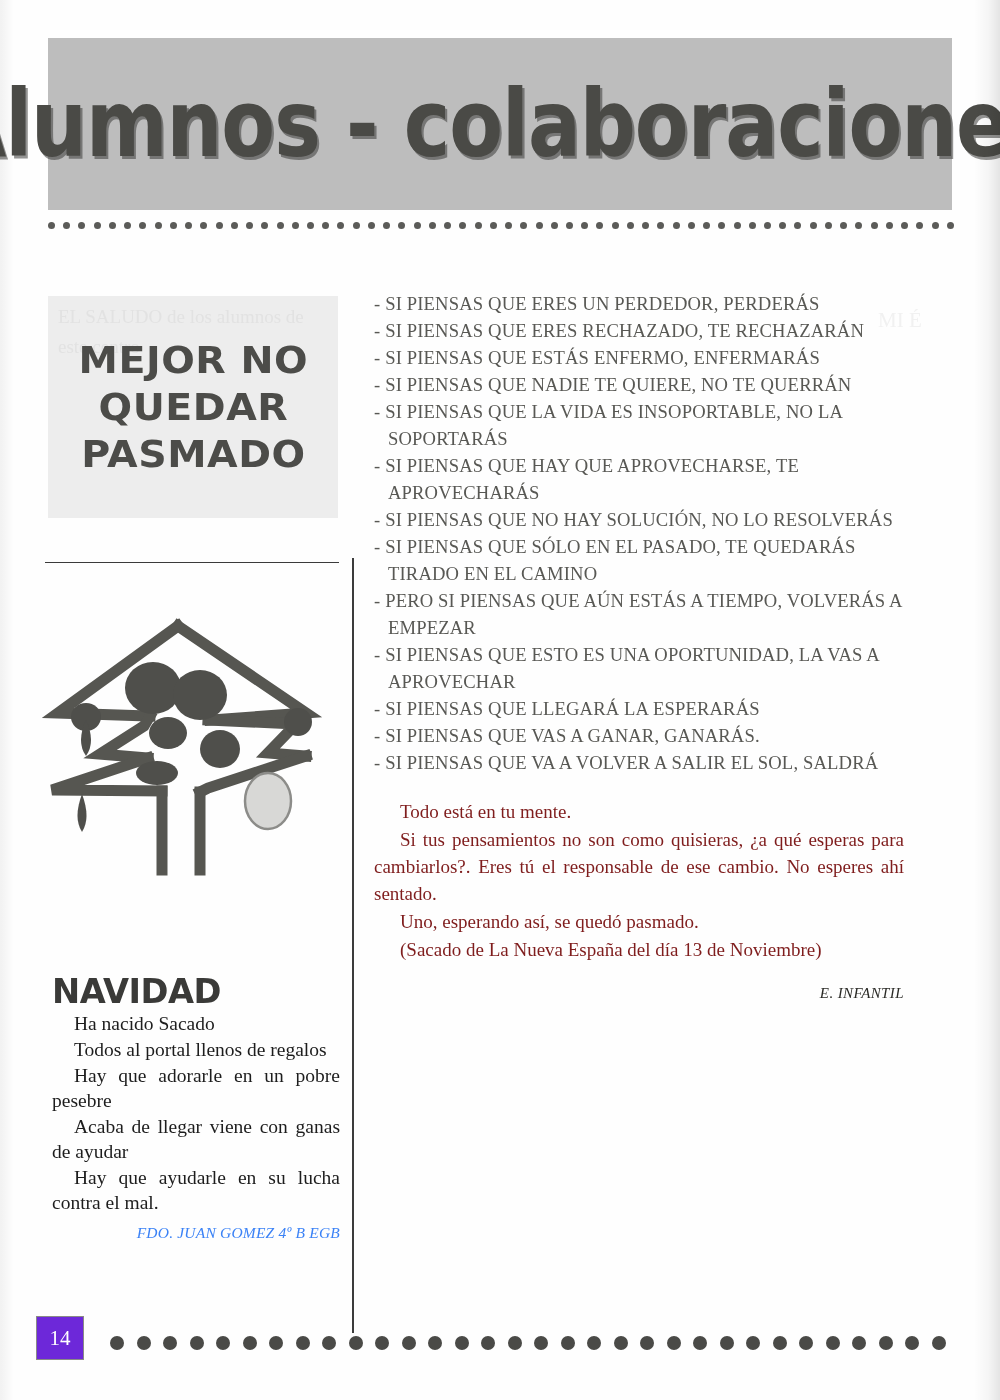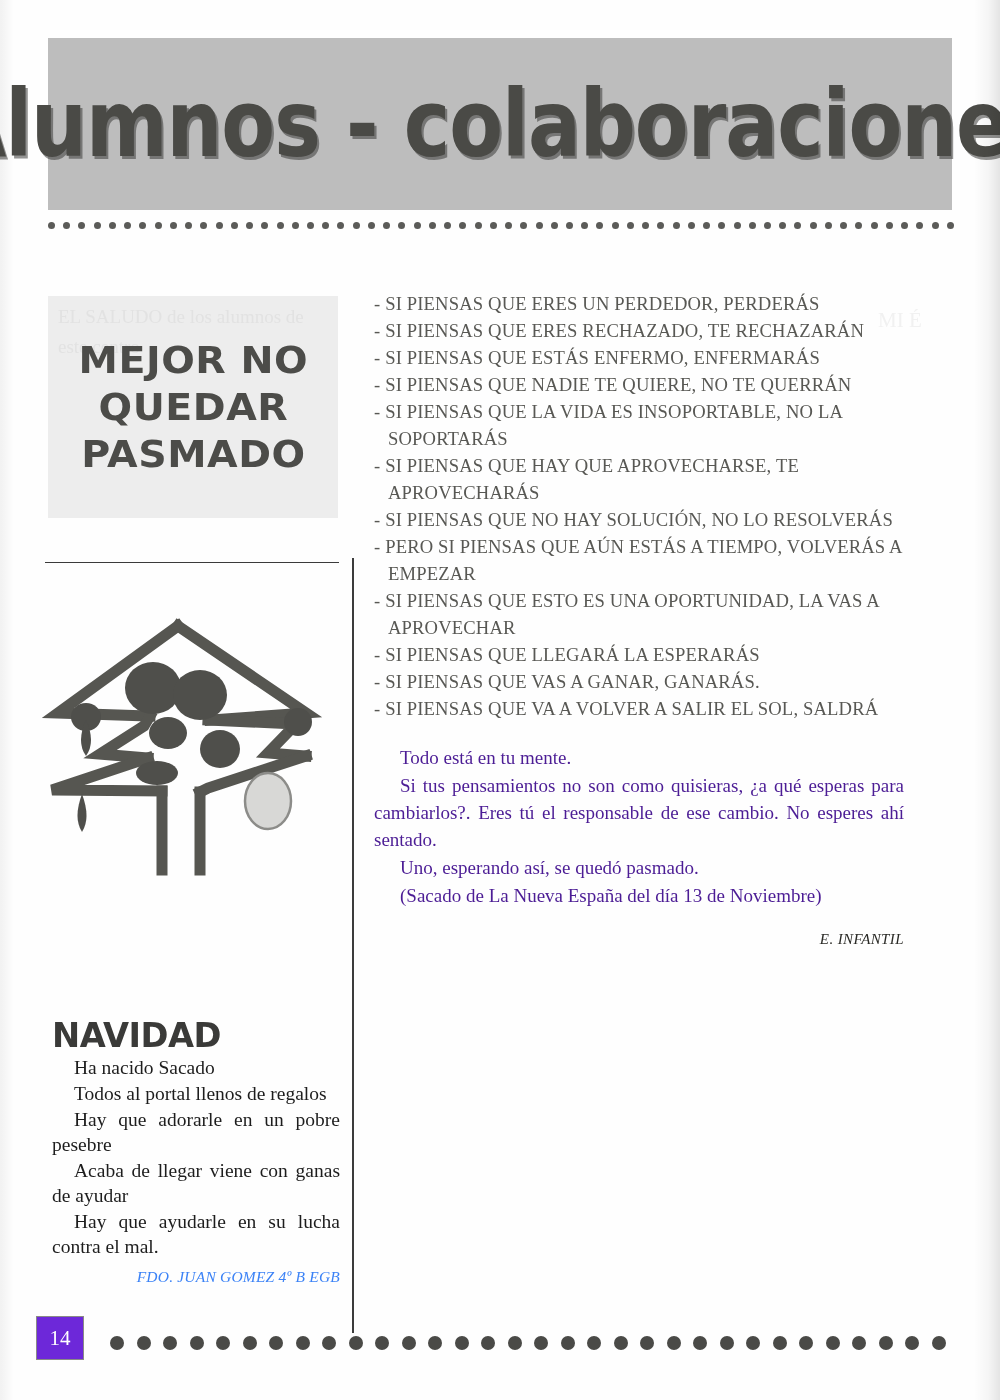--- a/index.html
+++ b/index.html
@@ -94,21 +94,21 @@
   }
   .vrule {
     position:absolute; left:352px; top:558px; width:2px; height:775px;
     background:#3c3c3c;
   }
 
   
   .tree-wrap { position:absolute; left:40px; top:598px; width:300px; height:318px; }
 
   
-  .navidad { position:absolute; left:52px; top:1018px; width:288px; }
+  .navidad { position:absolute; left:52px; top:974px; width:288px; }
   .navidad-title {
     font-family:"DejaVu Sans", sans-serif;
     font-weight:bold; font-size:33px; letter-spacing:-0.5px;
     color:#3a3a38; line-height:36px;
     transform:scaleX(1.02); transform-origin:left center;
   }
   .poem-line {
     font-family:"Liberation Serif", serif;
     font-size:19.5px; line-height:25px; color:#1d1d1d;
     text-align:justify; text-indent:22px;
@@ -133,21 +133,21 @@
     line-height:27px;
     color:#585854;
     padding-left:14px;
     text-indent:-14px;
     letter-spacing:0.15px;
     white-space:pre-line;
   }
   .body-blocks { margin-top:22px; }
   .para {
     font-family:"Liberation Serif", serif;
-    font-size:19px; line-height:27px; color:#4c1d95;
+    font-size:19px; line-height:27px; color:#7f1d1d;
     text-align:justify; text-indent:26px;
     margin:0 0 1px 0;
   }
   .para.short { text-align:left; }
   .byline {
     margin-top:22px; text-align:right;
     font-family:"Liberation Serif", serif;
     font-style:italic; font-size:15px; letter-spacing:0.4px;
     color:#2a2a26;
   }
@@ -301,20 +301,21 @@
 
   <div class="right-col">
     <ul class="aff-list">
       <li class="aff-item">- SI PIENSAS QUE ERES UN PERDEDOR, PERDERÁS</li>
       <li class="aff-item">- SI PIENSAS QUE ERES RECHAZADO, TE RECHAZARÁN</li>
       <li class="aff-item">- SI PIENSAS QUE ESTÁS ENFERMO, ENFERMARÁS</li>
       <li class="aff-item">- SI PIENSAS QUE NADIE TE QUIERE, NO TE QUERRÁN</li>
       <li class="aff-item">- SI PIENSAS QUE LA VIDA ES INSOPORTABLE, NO LA SOPORTARÁS</li>
       <li class="aff-item">- SI PIENSAS QUE HAY QUE APROVECHARSE, TE APROVECHARÁS</li>
       <li class="aff-item">- SI PIENSAS QUE NO HAY SOLUCIÓN, NO LO RESOLVERÁS</li>
+      <li class="aff-item">- SI PIENSAS QUE SÓLO EN EL PASADO, TE QUEDARÁS TIRADO EN EL CAMINO</li>
       <li class="aff-item">- PERO SI PIENSAS QUE AÚN ESTÁS A TIEMPO, VOLVERÁS A EMPEZAR</li>
       <li class="aff-item">- SI PIENSAS QUE ESTO ES UNA OPORTUNIDAD, LA VAS A APROVECHAR</li>
       <li class="aff-item">- SI PIENSAS QUE LLEGARÁ LA ESPERARÁS</li>
       <li class="aff-item">- SI PIENSAS QUE VAS A GANAR, GANARÁS.</li>
       <li class="aff-item">- SI PIENSAS QUE VA A VOLVER A SALIR EL SOL, SALDRÁ</li>
     </ul>
 
     <div class="body-blocks">
       <p class="para short">Todo está en tu mente.</p>
       <p class="para">Si tus pensamientos no son como quisieras, ¿a qué esperas para cambiarlos?. Eres tú el responsable de ese cambio. No esperes ahí sentado.</p>

